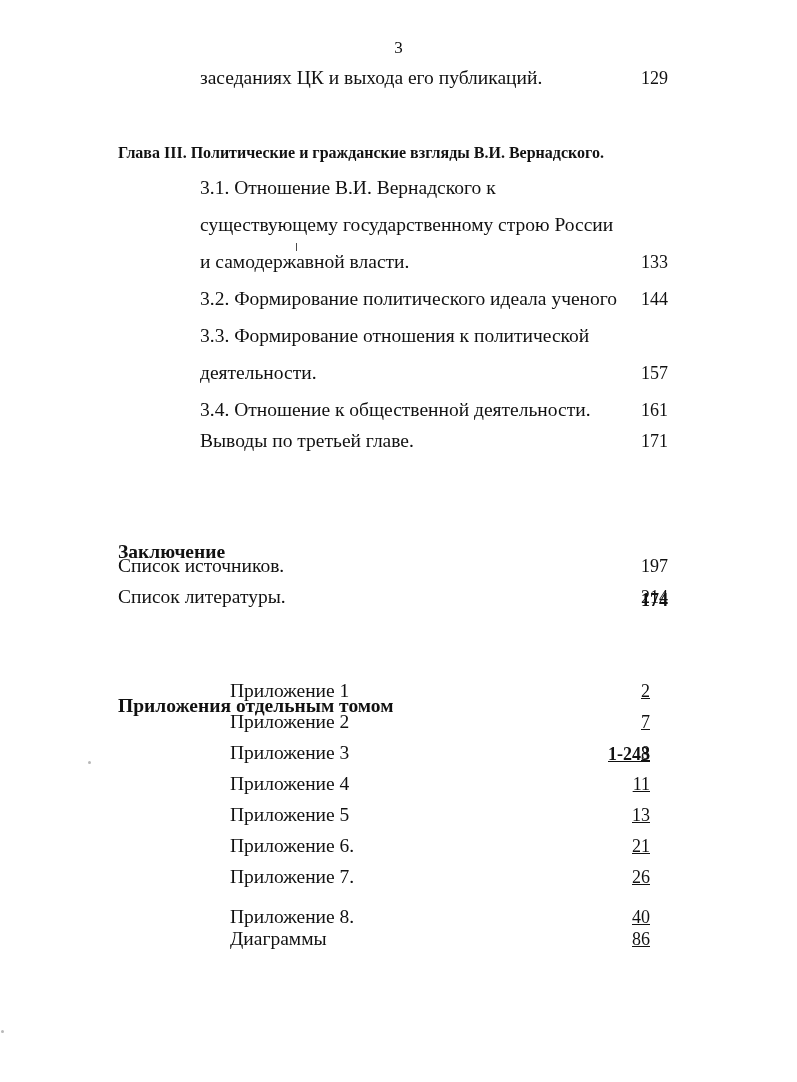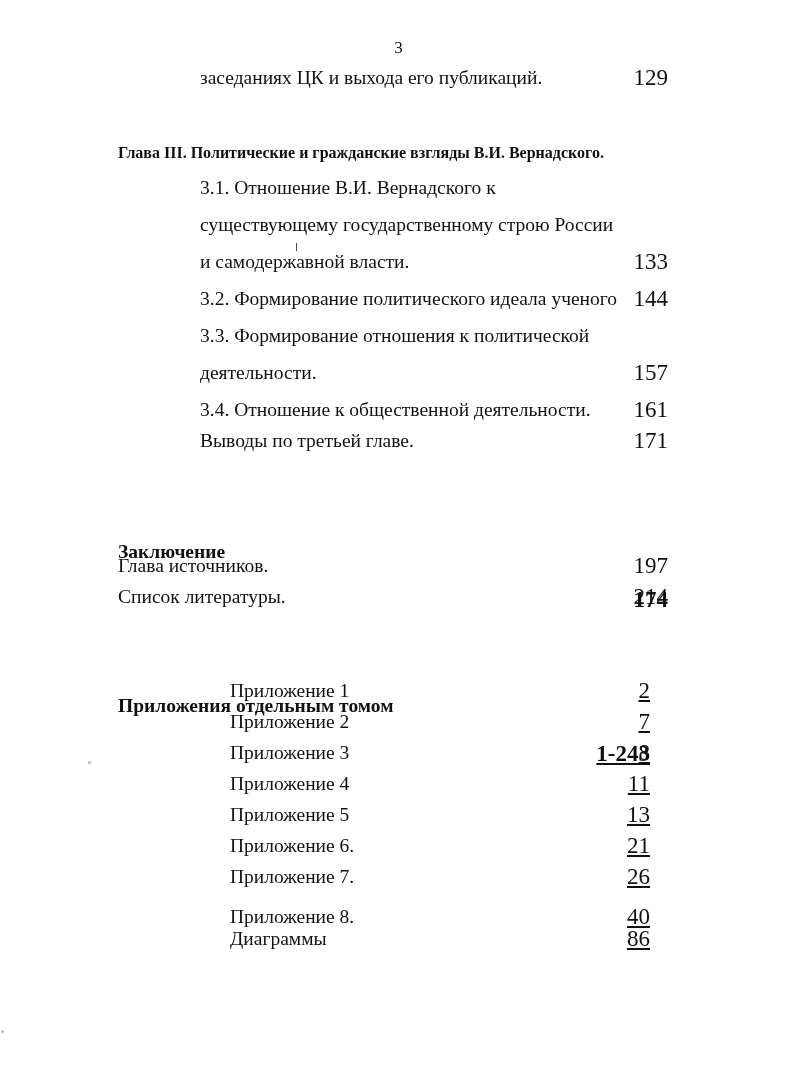--- a/index.html
+++ b/index.html
@@ -43,21 +43,21 @@
     white-space: nowrap;
   }
   .row .label {
     position: absolute;
     top: 0;
   }
   .row .page {
     position: absolute;
     top: 0;
     text-align: right;
-    font-size: 23px;
+    font-size: 18px;
   }
 
   
   .lvl-flush  .label { left: 118px; }
   .lvl-sec    .label { left: 200px; }
   .lvl-app    .label { left: 230px; }
 
   
   .num-main   .page { left: 560px; width: 108px; }
   .num-app    .page { left: 560px; width: 90px; text-decoration: underline;  }
@@ -133,21 +133,21 @@
     <span class="label">Выводы по третьей главе.</span>
     <span class="page">171</span>
   </div>
 
   <div class="row lvl-flush num-main bold" style="top:489px;">
     <span class="label">Заключение</span>
     <span class="page bold">174</span>
   </div>
 
   <div class="row lvl-flush num-main" style="top:551px;">
-    <span class="label">Глава источников.</span>
+    <span class="label">Список источников.</span>
     <span class="page">197</span>
   </div>
   <div class="row lvl-flush num-main" style="top:582px;">
     <span class="label">Список литературы.</span>
     <span class="page">214</span>
   </div>
 
   <div class="row lvl-flush num-app bold" style="top:643px;">
     <span class="label">Приложения отдельным томом</span>
     <span class="page bold">1-243</span>

